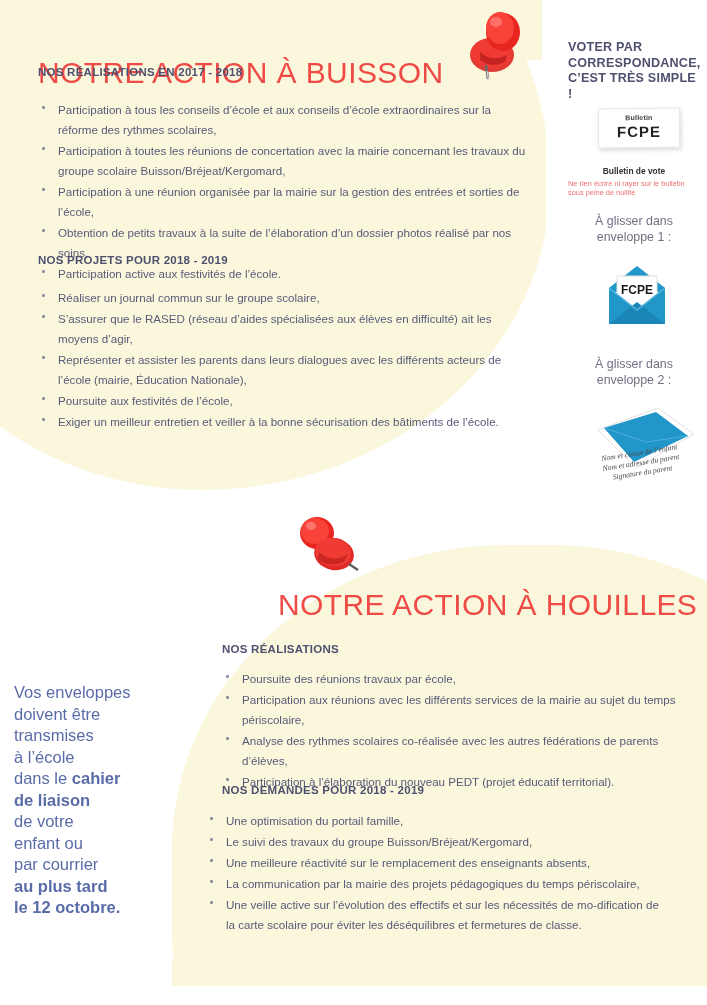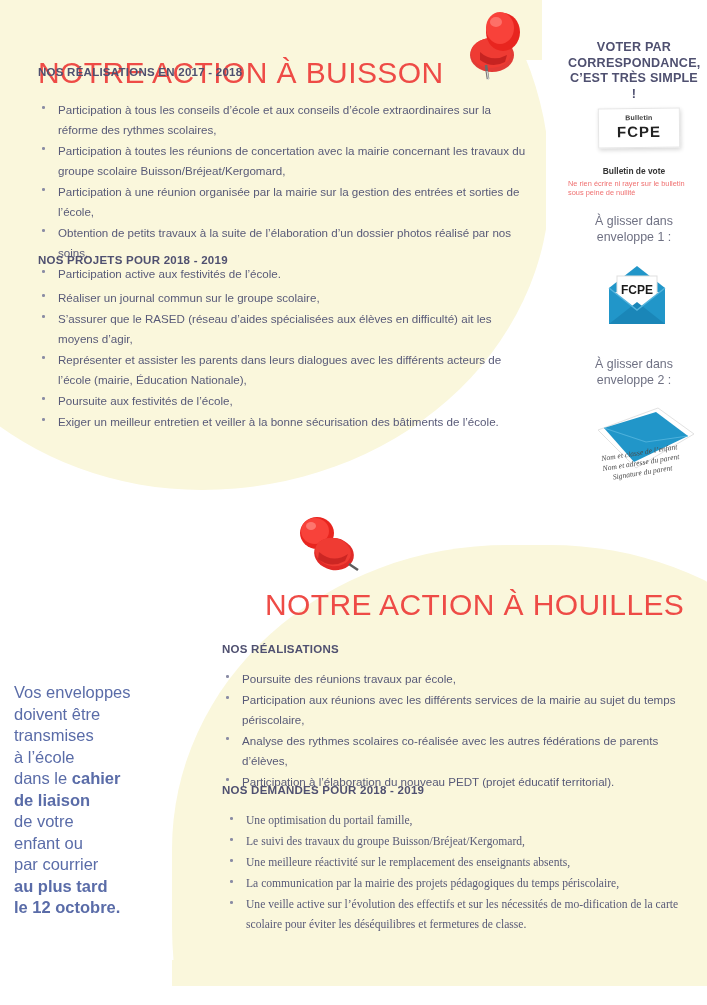--- a/index.html
+++ b/index.html
@@ -57,21 +57,20 @@
   }
   ul.bl li:before{
     content:"";position:absolute;left:14px;top:6px;
     width:2.6px;height:2.6px;background:#8a8ca4;border-radius:50%;
   }
 
   
   #vote-title{
     color:#4f5070;font-size:12.6px;font-weight:bold;line-height:15.6px;
     letter-spacing:.2px;
-    text-align:center;
   }
   .ballot{
     position:relative;background:#ffffff;border:1px solid #e6e6e6;
     box-shadow:1px 2px 4px rgba(0,0,0,.16);
     text-align:center;padding:5px 0 7px 0;
     transform:rotate(-0.6deg);
   }
   .ballot .b-small{font-size:7px;font-weight:bold;color:#3b3b3b;letter-spacing:.2px;}
   .ballot .b-big{font-size:15px;font-weight:bold;color:#222;letter-spacing:1px;margin-top:2px;}
   .vote-lbl{font-size:8.4px;font-weight:bold;color:#333;text-align:center;}
@@ -219,42 +218,42 @@
     </div>
     <div><b>de liaison</b></div>
     <div>de votre</div>
     <div>enfant ou</div>
     <div>par courrier</div>
     <div><b>au plus tard</b></div>
     <div><b>le 12 octobre.</b></div>
   </div>
 </div>
 
-<div class="layer" style="left:265px;top:588px;">
+<div class="layer" style="left:278px;top:588px;">
   <div class="big-title">NOTRE ACTION À HOUILLES</div>
 </div>
 
 <div class="layer" style="left:222px;top:643px;">
   <div class="sec-head">NOS RÉALISATIONS</div>
 </div>
 
 <div class="layer" style="left:212px;top:669px;width:475px;">
   <ul class="bl">
     <li>Poursuite des réunions travaux par école,</li>
     <li>Participation aux réunions avec les différents services de la mairie au sujet du temps périscolaire,</li>
     <li>Analyse des rythmes scolaires co-réalisée avec les autres fédérations de parents d’élèves,</li>
     <li>Participation à l’élaboration du nouveau PEDT (projet éducatif territorial).</li>
   </ul>
 </div>
 
 <div class="layer" style="left:222px;top:784px;">
   <div class="sec-head">NOS DEMANDES POUR 2018 - 2019</div>
 </div>
 
-<div class="layer" style="left:216px;top:811px;width:470px;font-family:Liberation Serif, serif;">
+<div class="layer" style="left:196px;top:811px;width:470px;">
   <ul class="bl">
     <li>Une optimisation du portail famille,</li>
     <li>Le suivi des travaux du groupe Buisson/Bréjeat/Kergomard,</li>
     <li>Une meilleure réactivité sur le remplacement des enseignants absents,</li>
     <li>La communication par la mairie des projets pédagogiques du temps périscolaire,</li>
     <li>Une veille active sur l’évolution des effectifs et sur les nécessités de mo-dification de la carte scolaire pour éviter les déséquilibres et fermetures de classe.</li>
   </ul>
 </div>
 
 </body></html>

